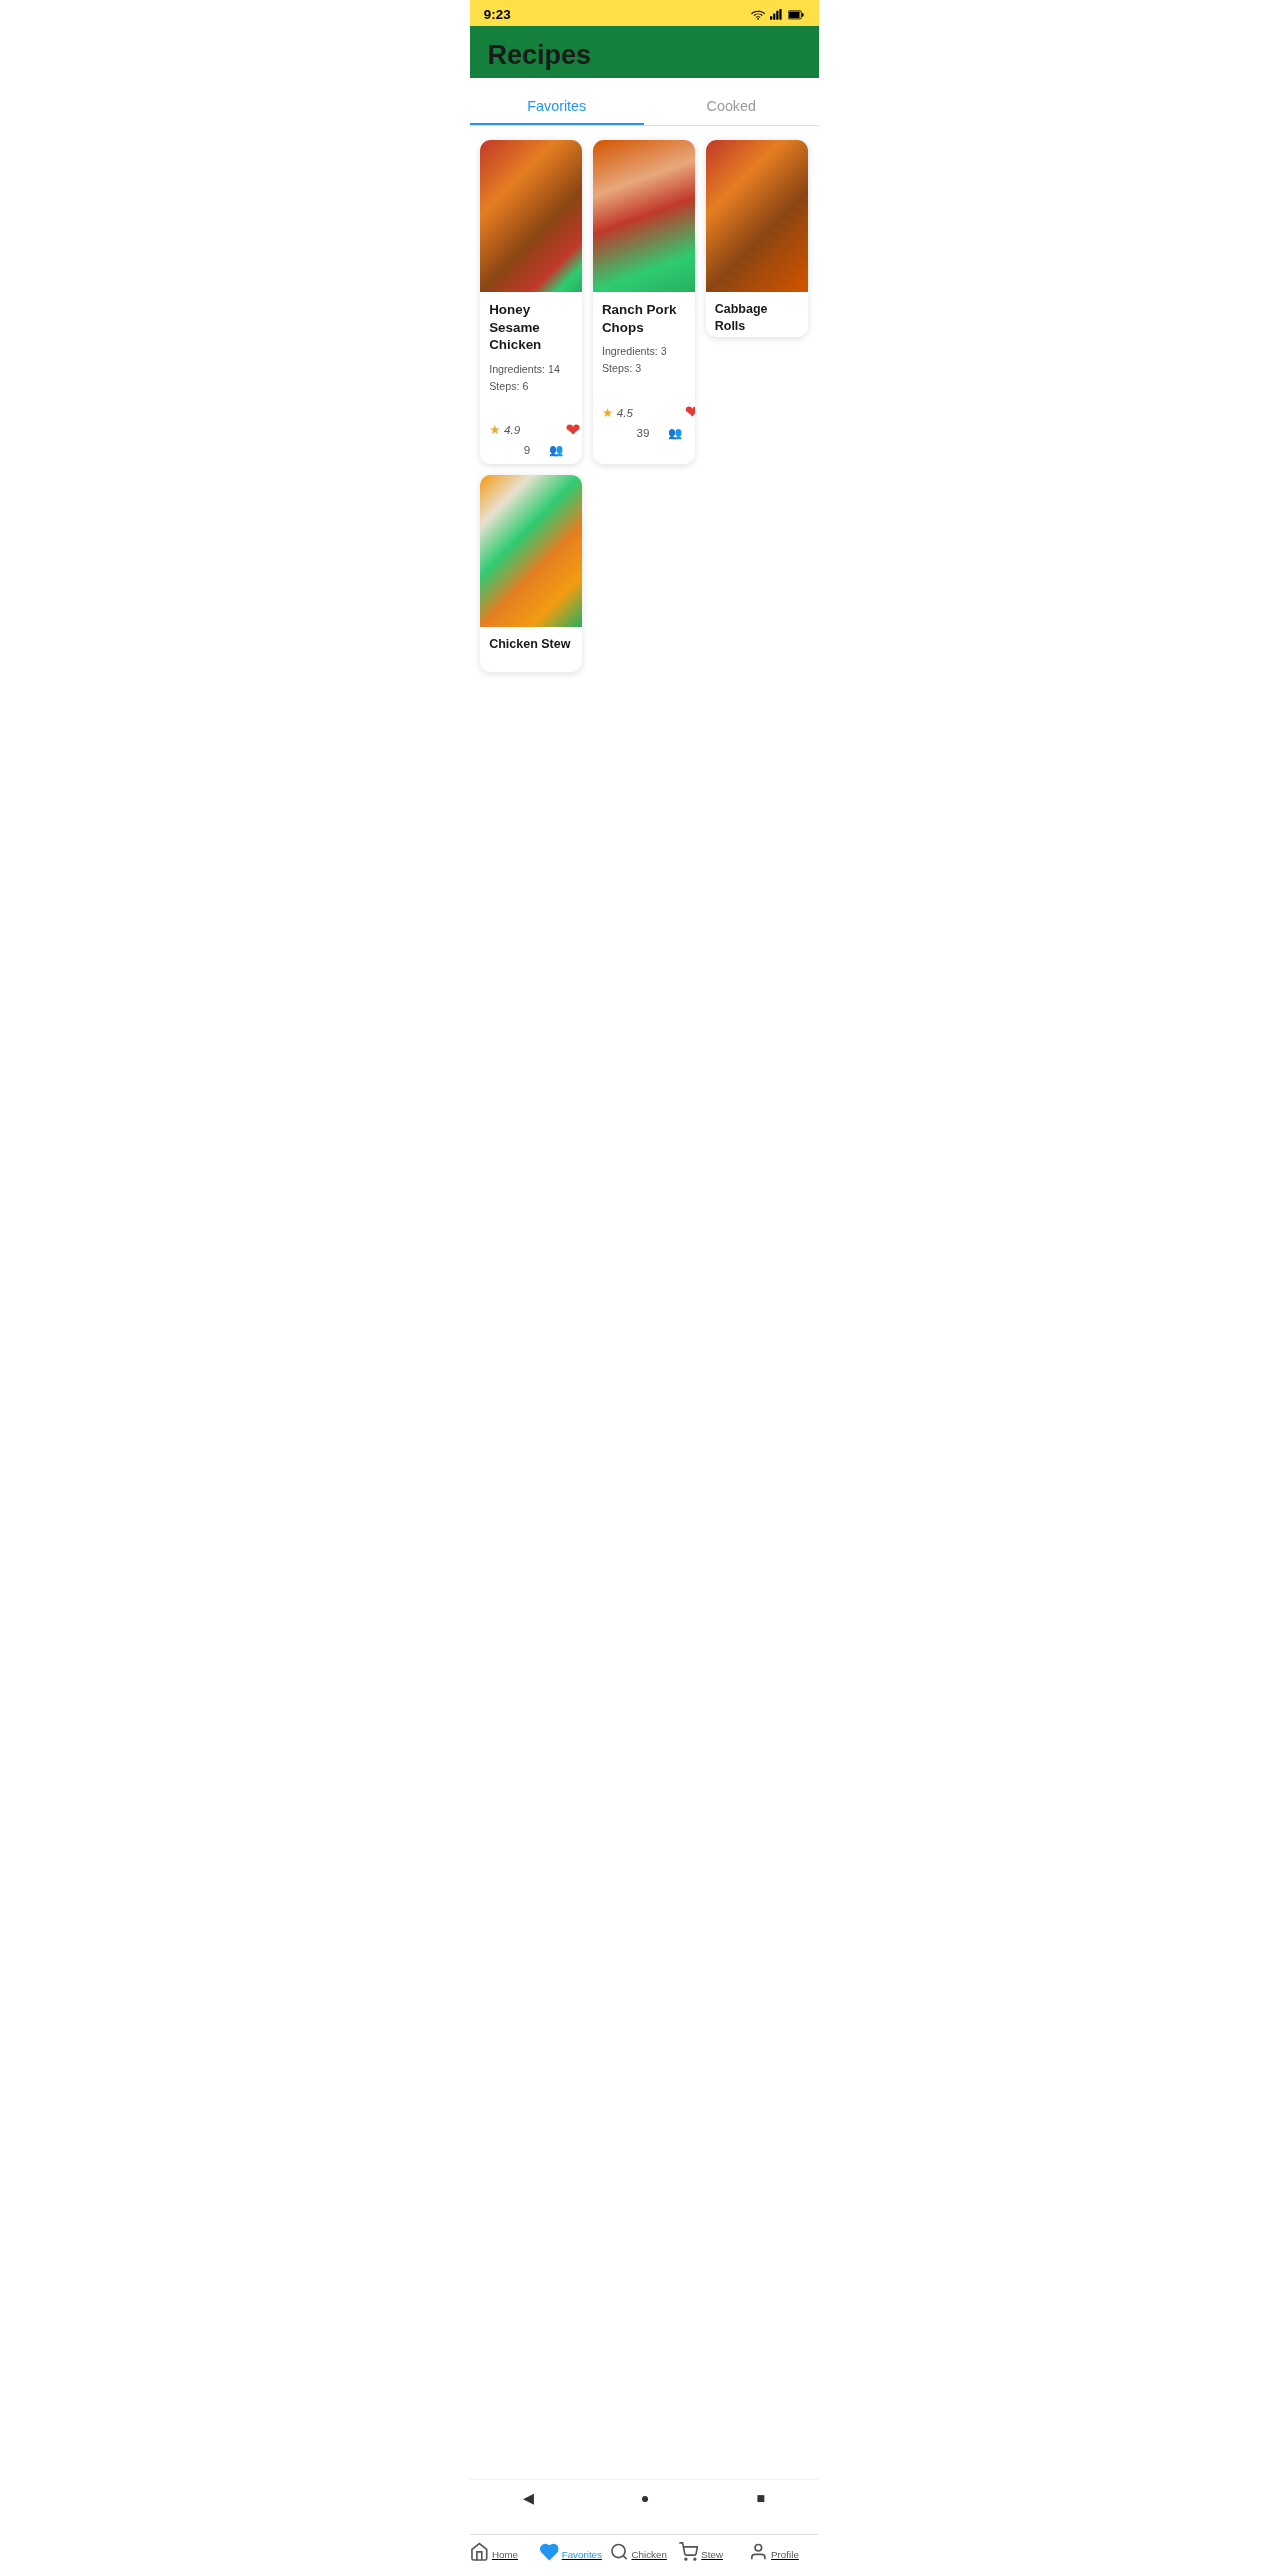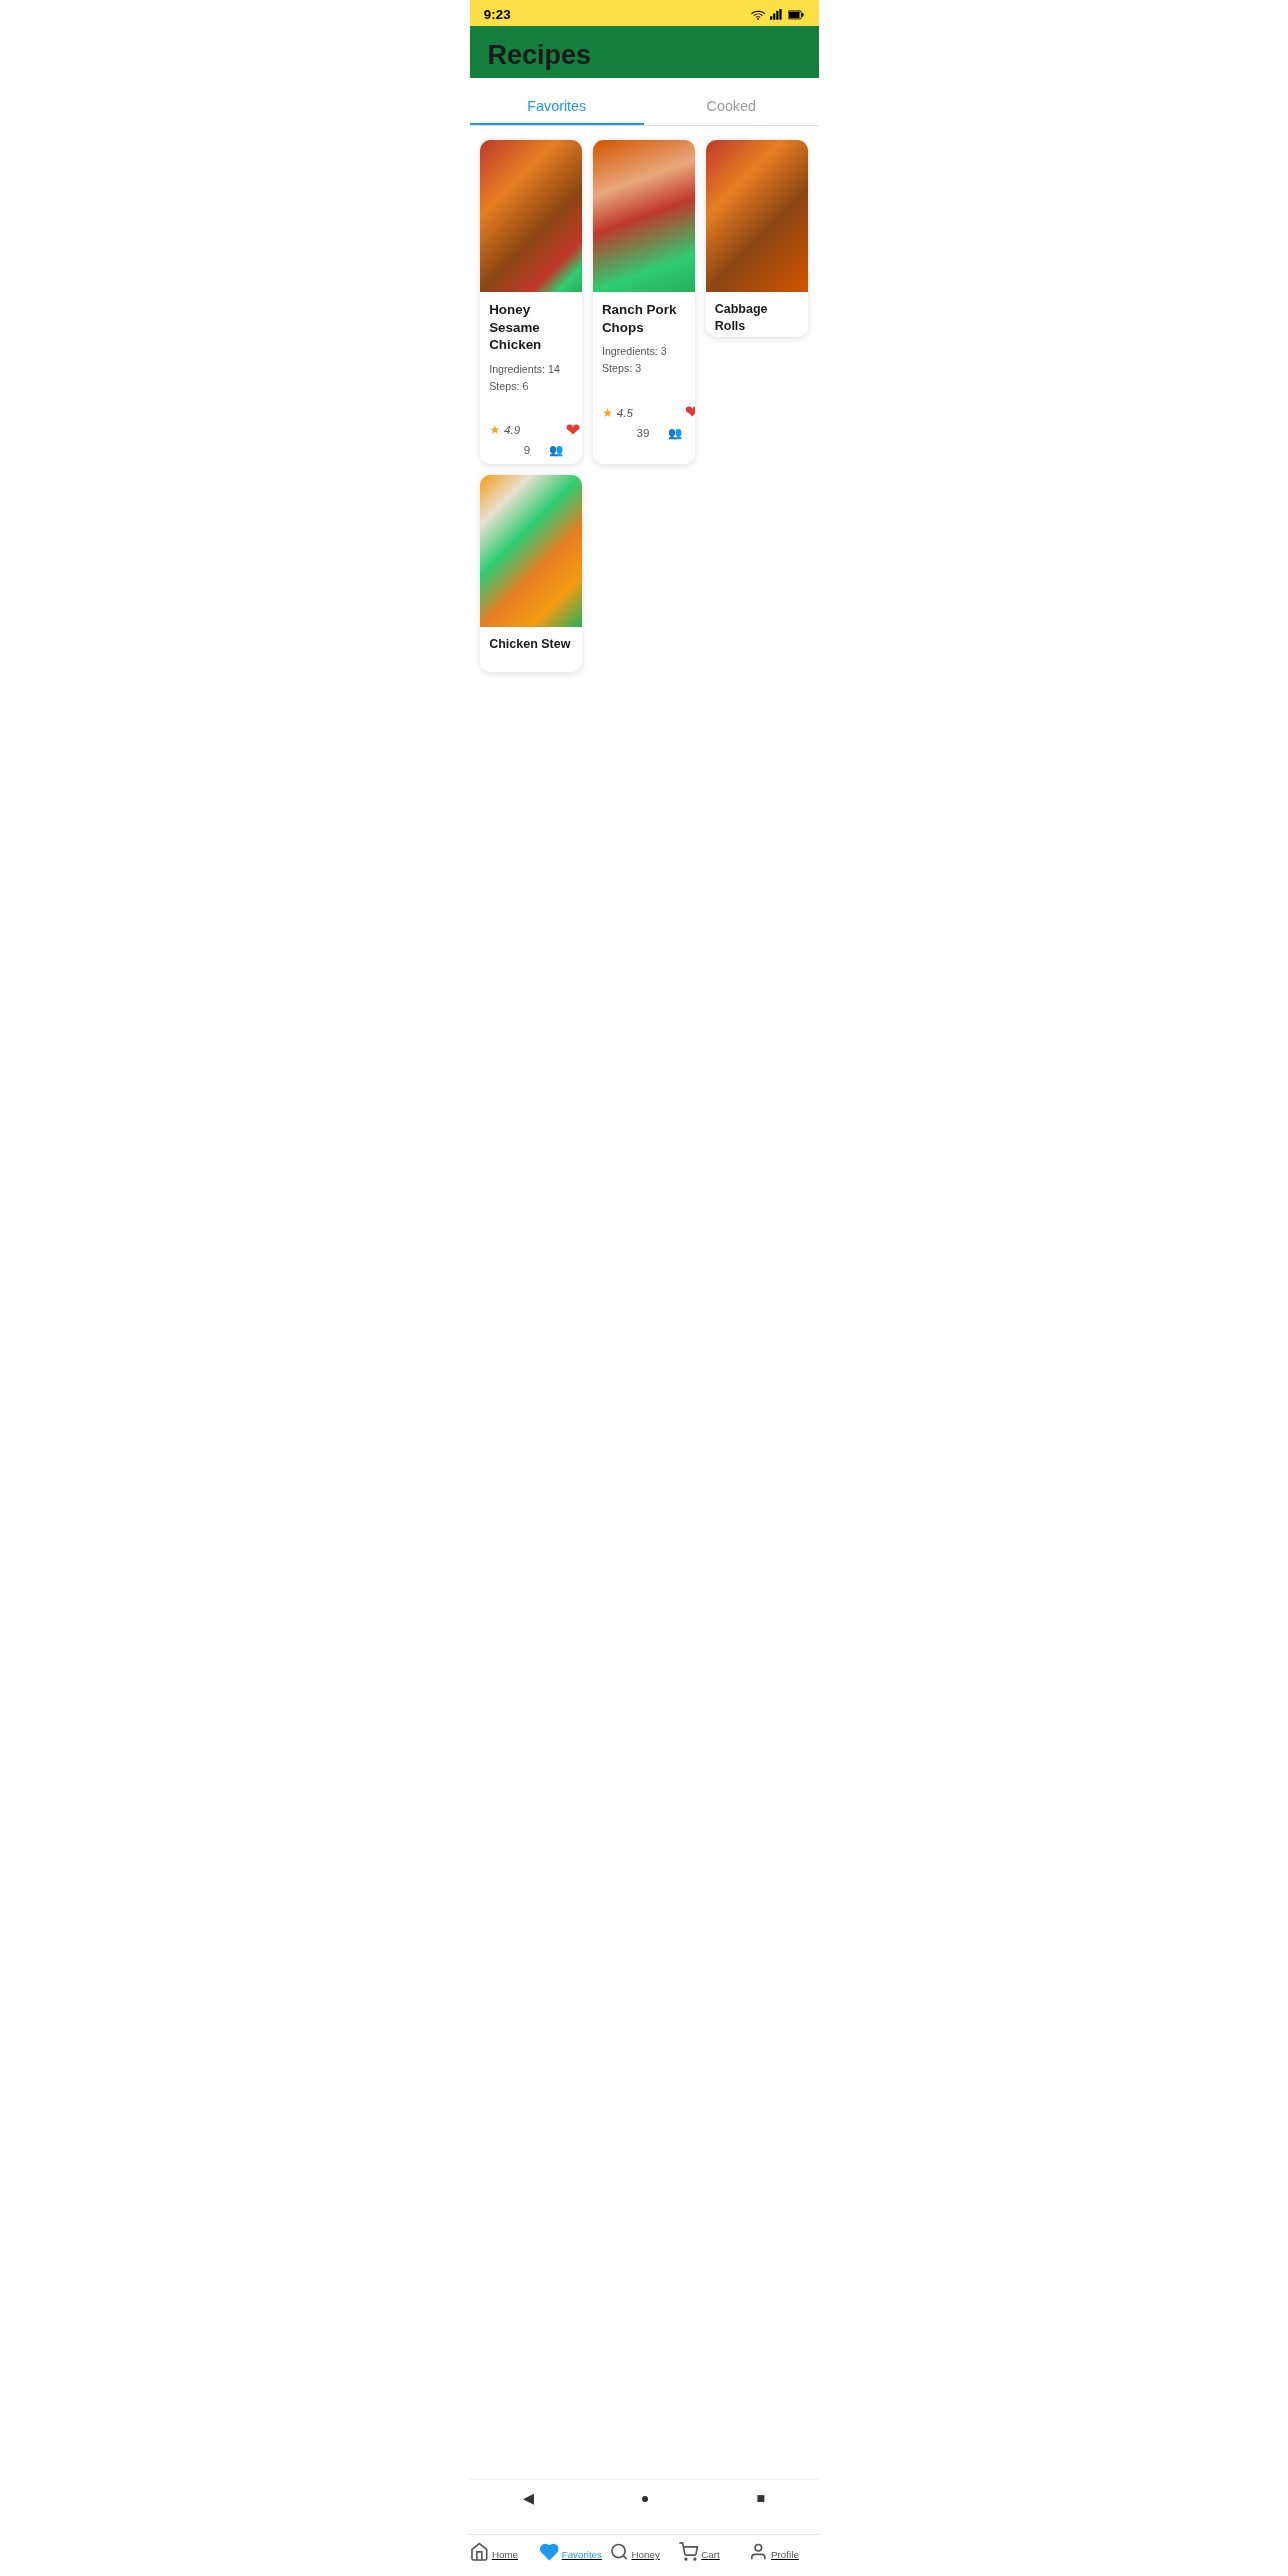--- a/index.html
+++ b/index.html
@@ -371,31 +371,31 @@
     </span>
     <span class="nav-label active">Favorites</span>
   </div>
   <div class="nav-item">
     <span class="nav-icon">
       <svg width="19.7" height="19.7" viewBox="0 0 24 24" fill="none" stroke="#555" stroke-width="2">
         <circle cx="11" cy="11" r="8"></circle>
         <line x1="21" y1="21" x2="16.65" y2="16.65"></line>
       </svg>
     </span>
-    <span class="nav-label">Honey</span>
+    <span class="nav-label">Chicken</span>
   </div>
   <div class="nav-item">
     <span class="nav-icon">
       <svg width="19.7" height="19.7" viewBox="0 0 24 24" fill="none" stroke="#555" stroke-width="2">
         <circle cx="9" cy="21" r="1"></circle>
         <circle cx="20" cy="21" r="1"></circle>
         <path d="M1 1h4l2.68 13.39a2 2 0 001.99 1.61h9.72a2 2 0 001.99-1.61L23 6H6"></path>
       </svg>
     </span>
-    <span class="nav-label">Cart</span>
+    <span class="nav-label">Stew</span>
   </div>
   <div class="nav-item">
     <span class="nav-icon">
       <svg width="19.7" height="19.7" viewBox="0 0 24 24" fill="none" stroke="#555" stroke-width="2">
         <path d="M20 21v-2a4 4 0 00-4-4H8a4 4 0 00-4 4v2"></path>
         <circle cx="12" cy="7" r="4"></circle>
       </svg>
     </span>
     <span class="nav-label">Profile</span>
   </div>

